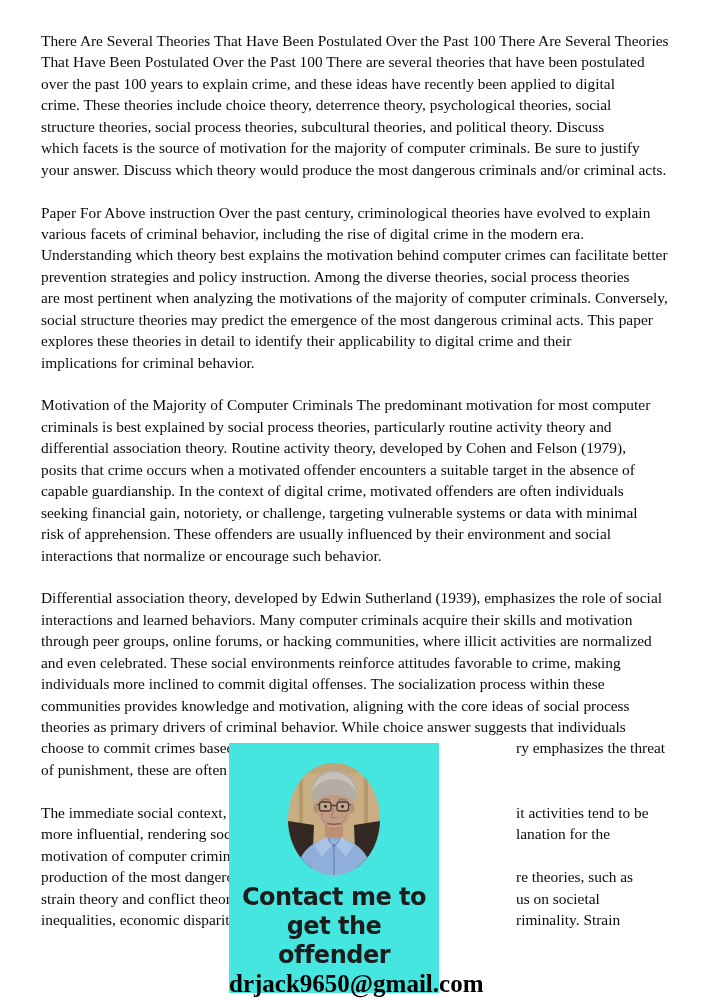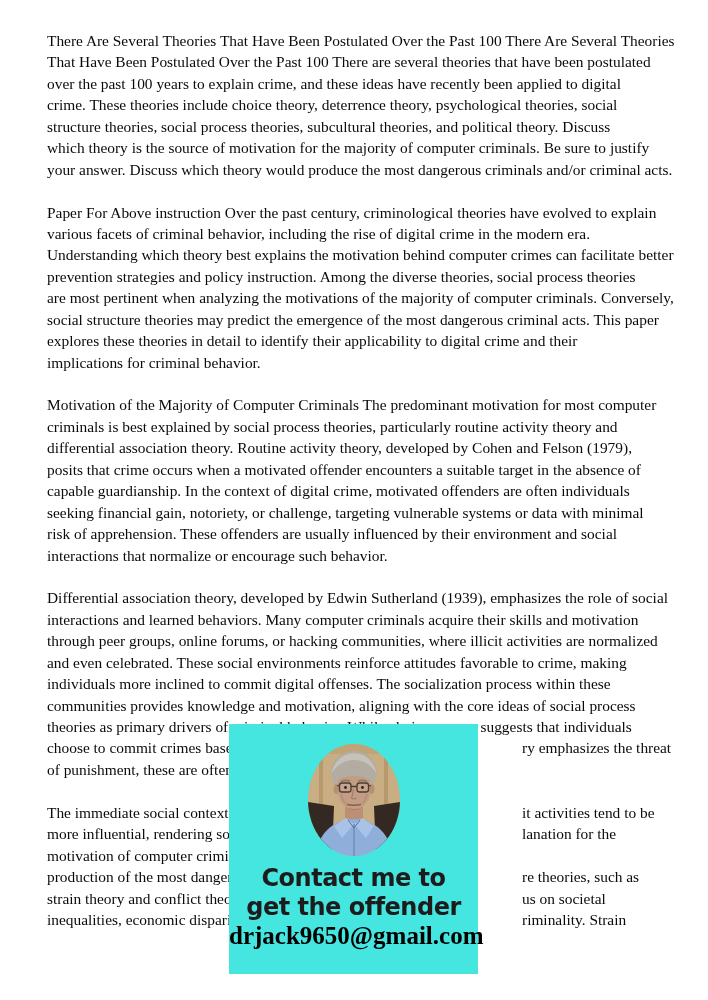--- a/index.html
+++ b/index.html
@@ -1,30 +1,30 @@
 <!DOCTYPE html>
 <html><head>
 <meta charset="utf-8">
 <style>
   * { margin:0; padding:0; box-sizing:border-box; }
   html,body { width:708px; height:1000px; background:#ffffff; overflow:hidden; }
   body { position:relative; font-family:"Liberation Serif", serif; }
 
   
   .doc {
-    position:absolute; left:47px; top:30px; width:620px;
+    position:absolute; left:41px; top:30px; width:620px;
     font-size:15.4px; line-height:21.45px; color:#0a0a0a;
   }
   .para { margin-bottom:21.45px; }
   .line { position:relative; white-space:nowrap; height:21.45px; }
   .frag-right { position:absolute; left:431px; top:0;margin-left:44px; }
 
   
   .card {
-    position:absolute; left:229px; top:724px; width:249px; height:250px;
+    position:absolute; left:229px; top:743px; width:210px; height:250px;
     background:#45e5e0; text-align:center; z-index:5;
   }
   .photo-wrap {
     width:92px; height:112px; margin:20px auto 8px auto;
   }
   .photo-wrap svg { display:block; width:92px; height:112px; }
   .cta {
     font-family:"DejaVu Sans", sans-serif; font-weight:bold;
     font-size:24px; line-height:29px; letter-spacing:-0.5px;
     color:#1c1c1c;
@@ -38,21 +38,21 @@
 </head>
 <body>
 
 <div class="doc" style="color: rgb(10, 10, 10);">
     <div class="para">
       <div class="line">There Are Several Theories That Have Been Postulated Over the Past 100 There Are Several Theories</div>
       <div class="line">That Have Been Postulated Over the Past 100 There are several theories that have been postulated</div>
       <div class="line">over the past 100 years to explain crime, and these ideas have recently been applied to digital</div>
       <div class="line">crime. These theories include choice theory, deterrence theory, psychological theories, social</div>
       <div class="line">structure theories, social process theories, subcultural theories, and political theory. Discuss</div>
-      <div class="line">which theory is the source of motivation for the majority of computer criminals. Be sure to justify</div>
+      <div class="line">which facets is the source of motivation for the majority of computer criminals. Be sure to justify</div>
       <div class="line">your answer. Discuss which theory would produce the most dangerous criminals and/or criminal acts.</div>
     </div>
     <div class="para">
       <div class="line">Paper For Above instruction Over the past century, criminological theories have evolved to explain</div>
       <div class="line">various facets of criminal behavior, including the rise of digital crime in the modern era.</div>
       <div class="line">Understanding which theory best explains the motivation behind computer crimes can facilitate better</div>
       <div class="line">prevention strategies and policy instruction. Among the diverse theories, social process theories</div>
       <div class="line">are most pertinent when analyzing the motivations of the majority of computer criminals. Conversely,</div>
       <div class="line">social structure theories may predict the emergence of the most dangerous criminal acts. This paper</div>
       <div class="line">explores these theories in detail to identify their applicability to digital crime and their</div>

